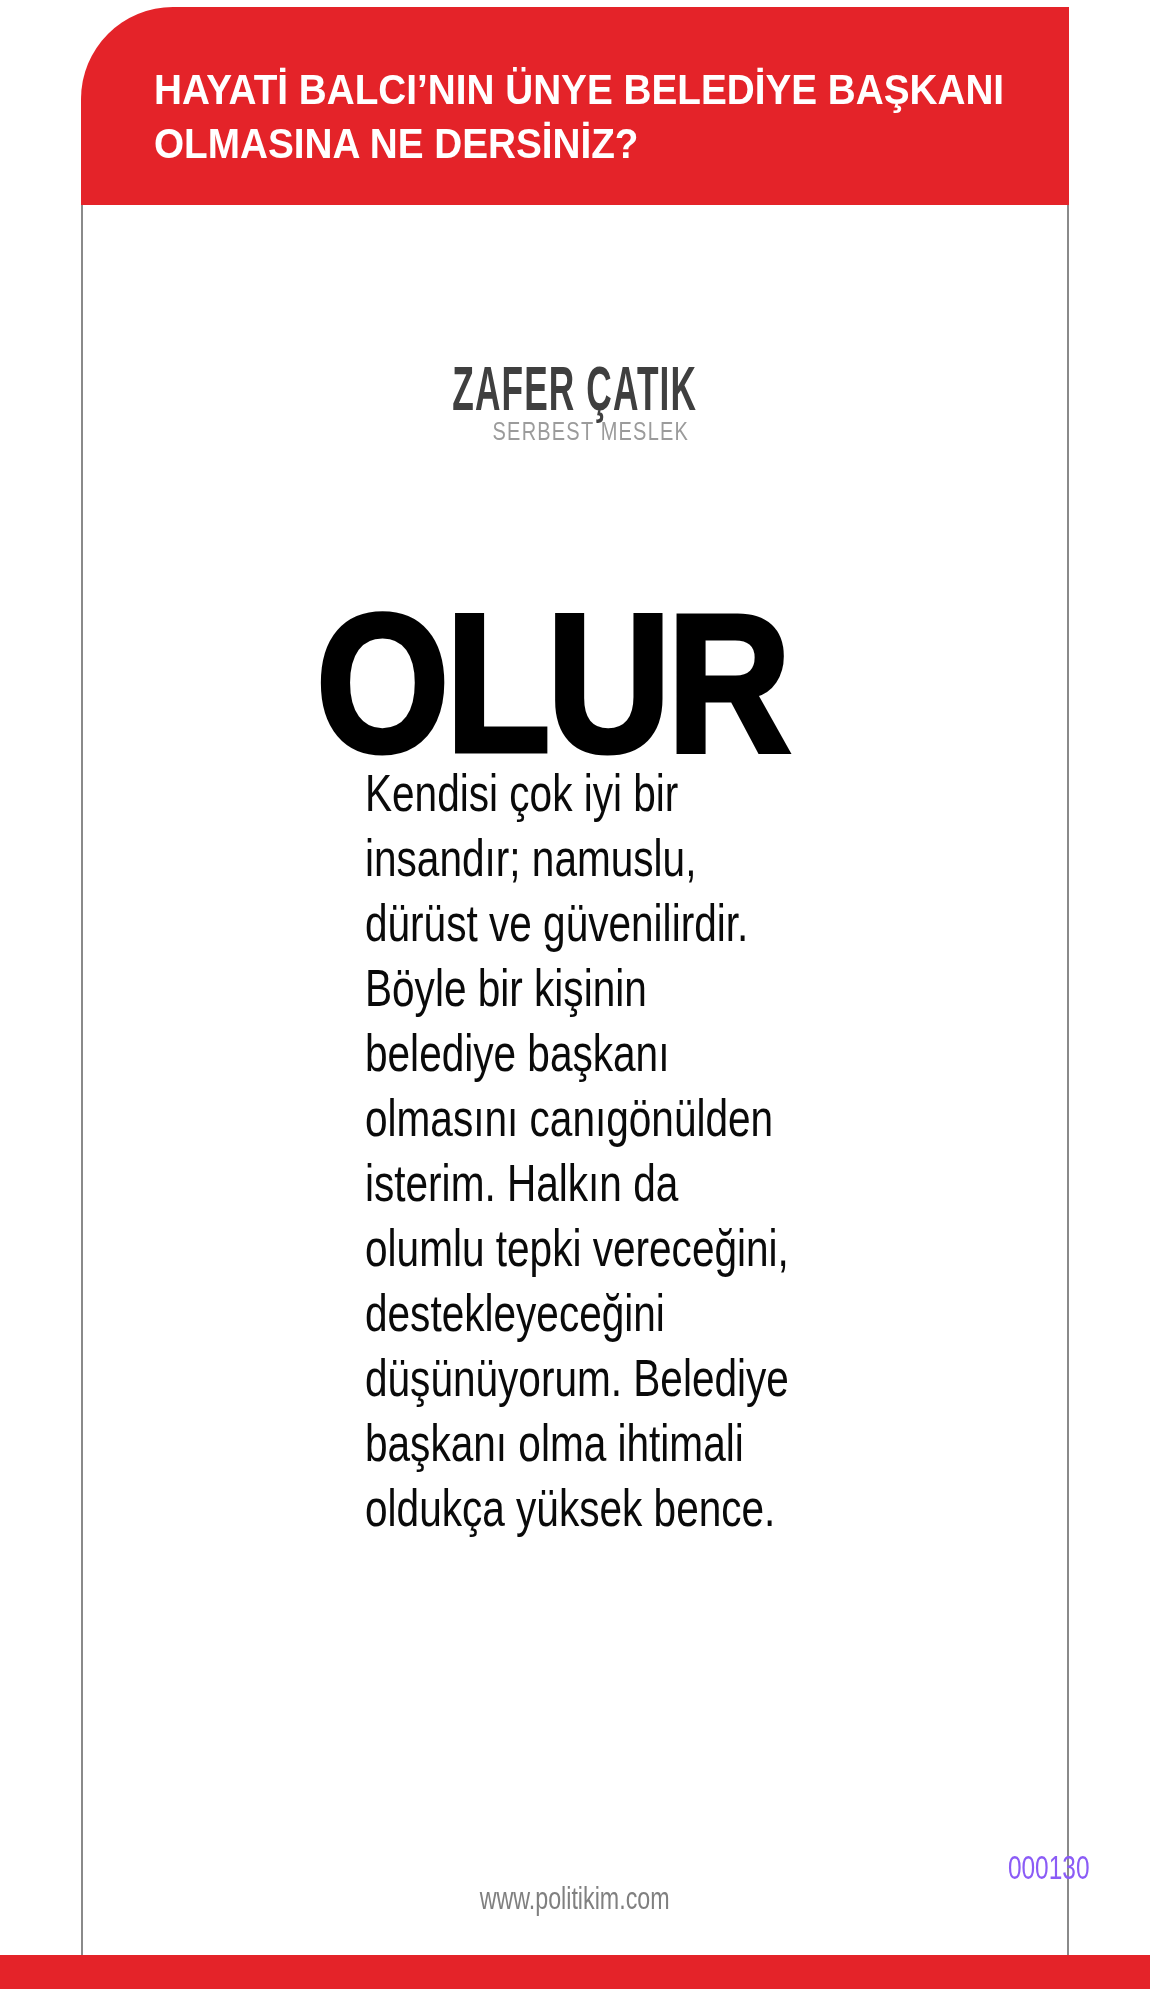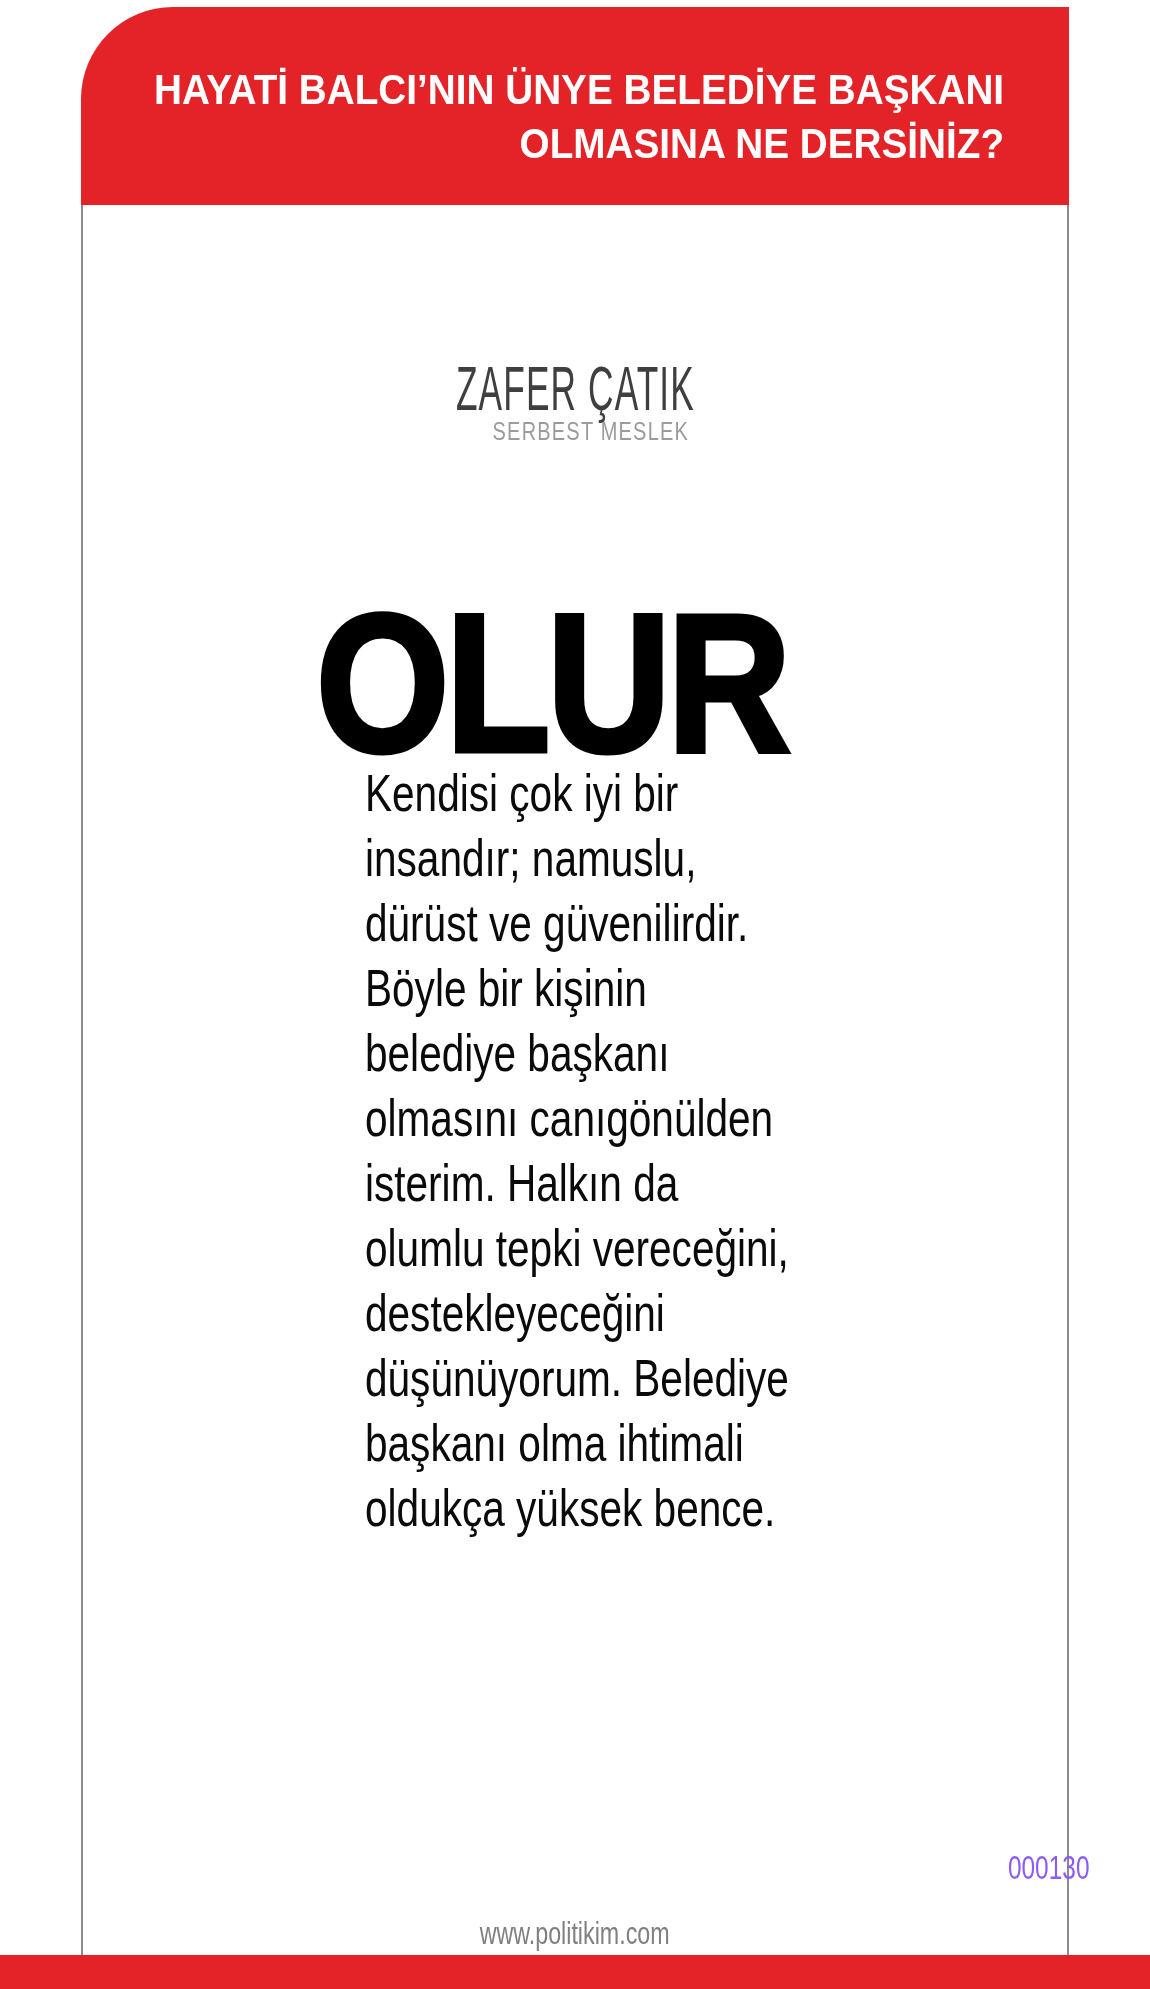--- a/index.html
+++ b/index.html
@@ -26,21 +26,20 @@
 
   
   #header {
     position: absolute;
     left: 81px;
     top: 7px;
     width: 988px;
     height: 198px;
     background: #e42329;
     border-radius: 92px 0 0 0;
-    text-align: right;
   }
   #header-text {
     position: absolute;
     left: 73px;
     top: 55px;
     color: #ffffff;
     font-weight: bold;
     font-size: 43px;
     line-height: 54px;
     transform: scaleX(0.90);
@@ -49,21 +48,21 @@
   }
 
   
   #person-name {
     position: absolute;
     left: 81px;
     top: 357px;
     width: 988px;
     text-align: center;
     font-size: 63px;
-    font-weight: 400;
+    font-weight: 700;
     color: #3f3f3f;
     letter-spacing: 2px;
     line-height: 63px;
     white-space: nowrap;
   }
   #person-name .squeeze {
     display: inline-block;
     transform: scaleX(0.56);
     transform-origin: center top;
   }
@@ -137,21 +136,20 @@
   #footer-site {
     position: absolute;
     left: 81px;
     top: 1883px;
     width: 988px;
     text-align: center;
     font-size: 31px;
     line-height: 31px;
     color: #808080;
     white-space: nowrap;
-    margin-top: 35px;
   }
   #footer-site .squeeze {
     display: inline-block;
     transform: scaleX(0.75);
     transform-origin: center top;
   }
 
   
   #footer-bar {
     position: absolute;

